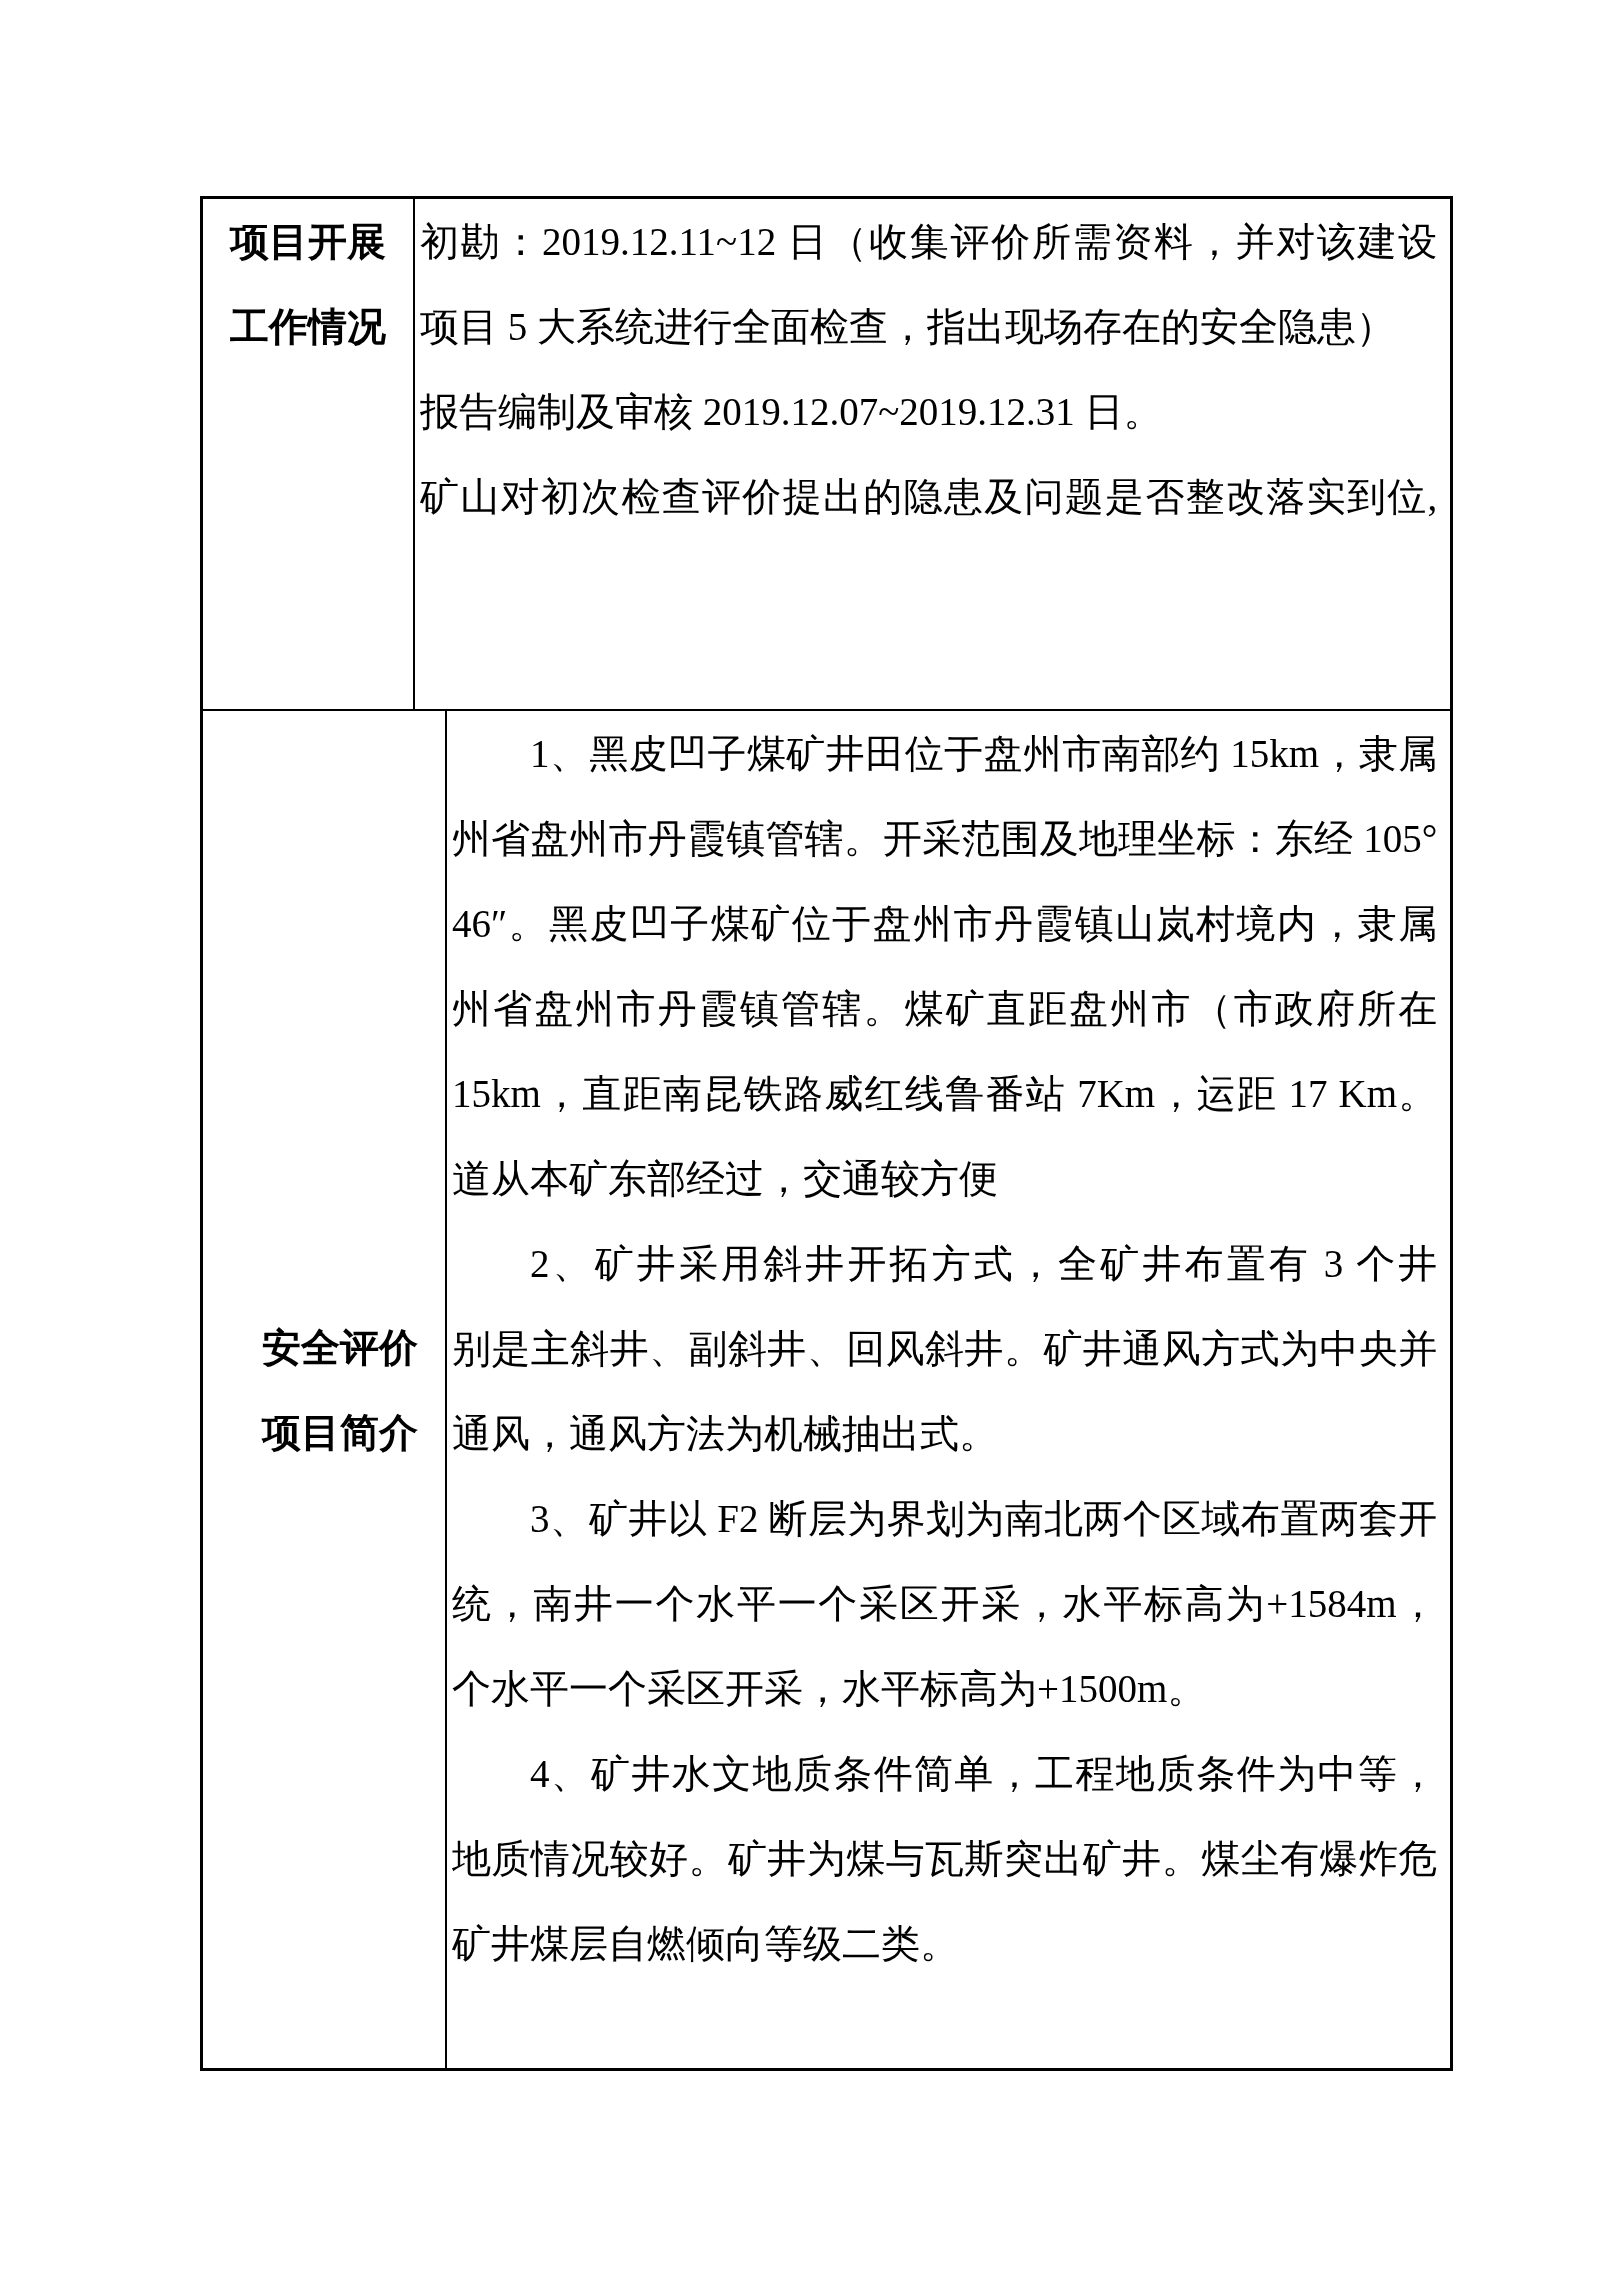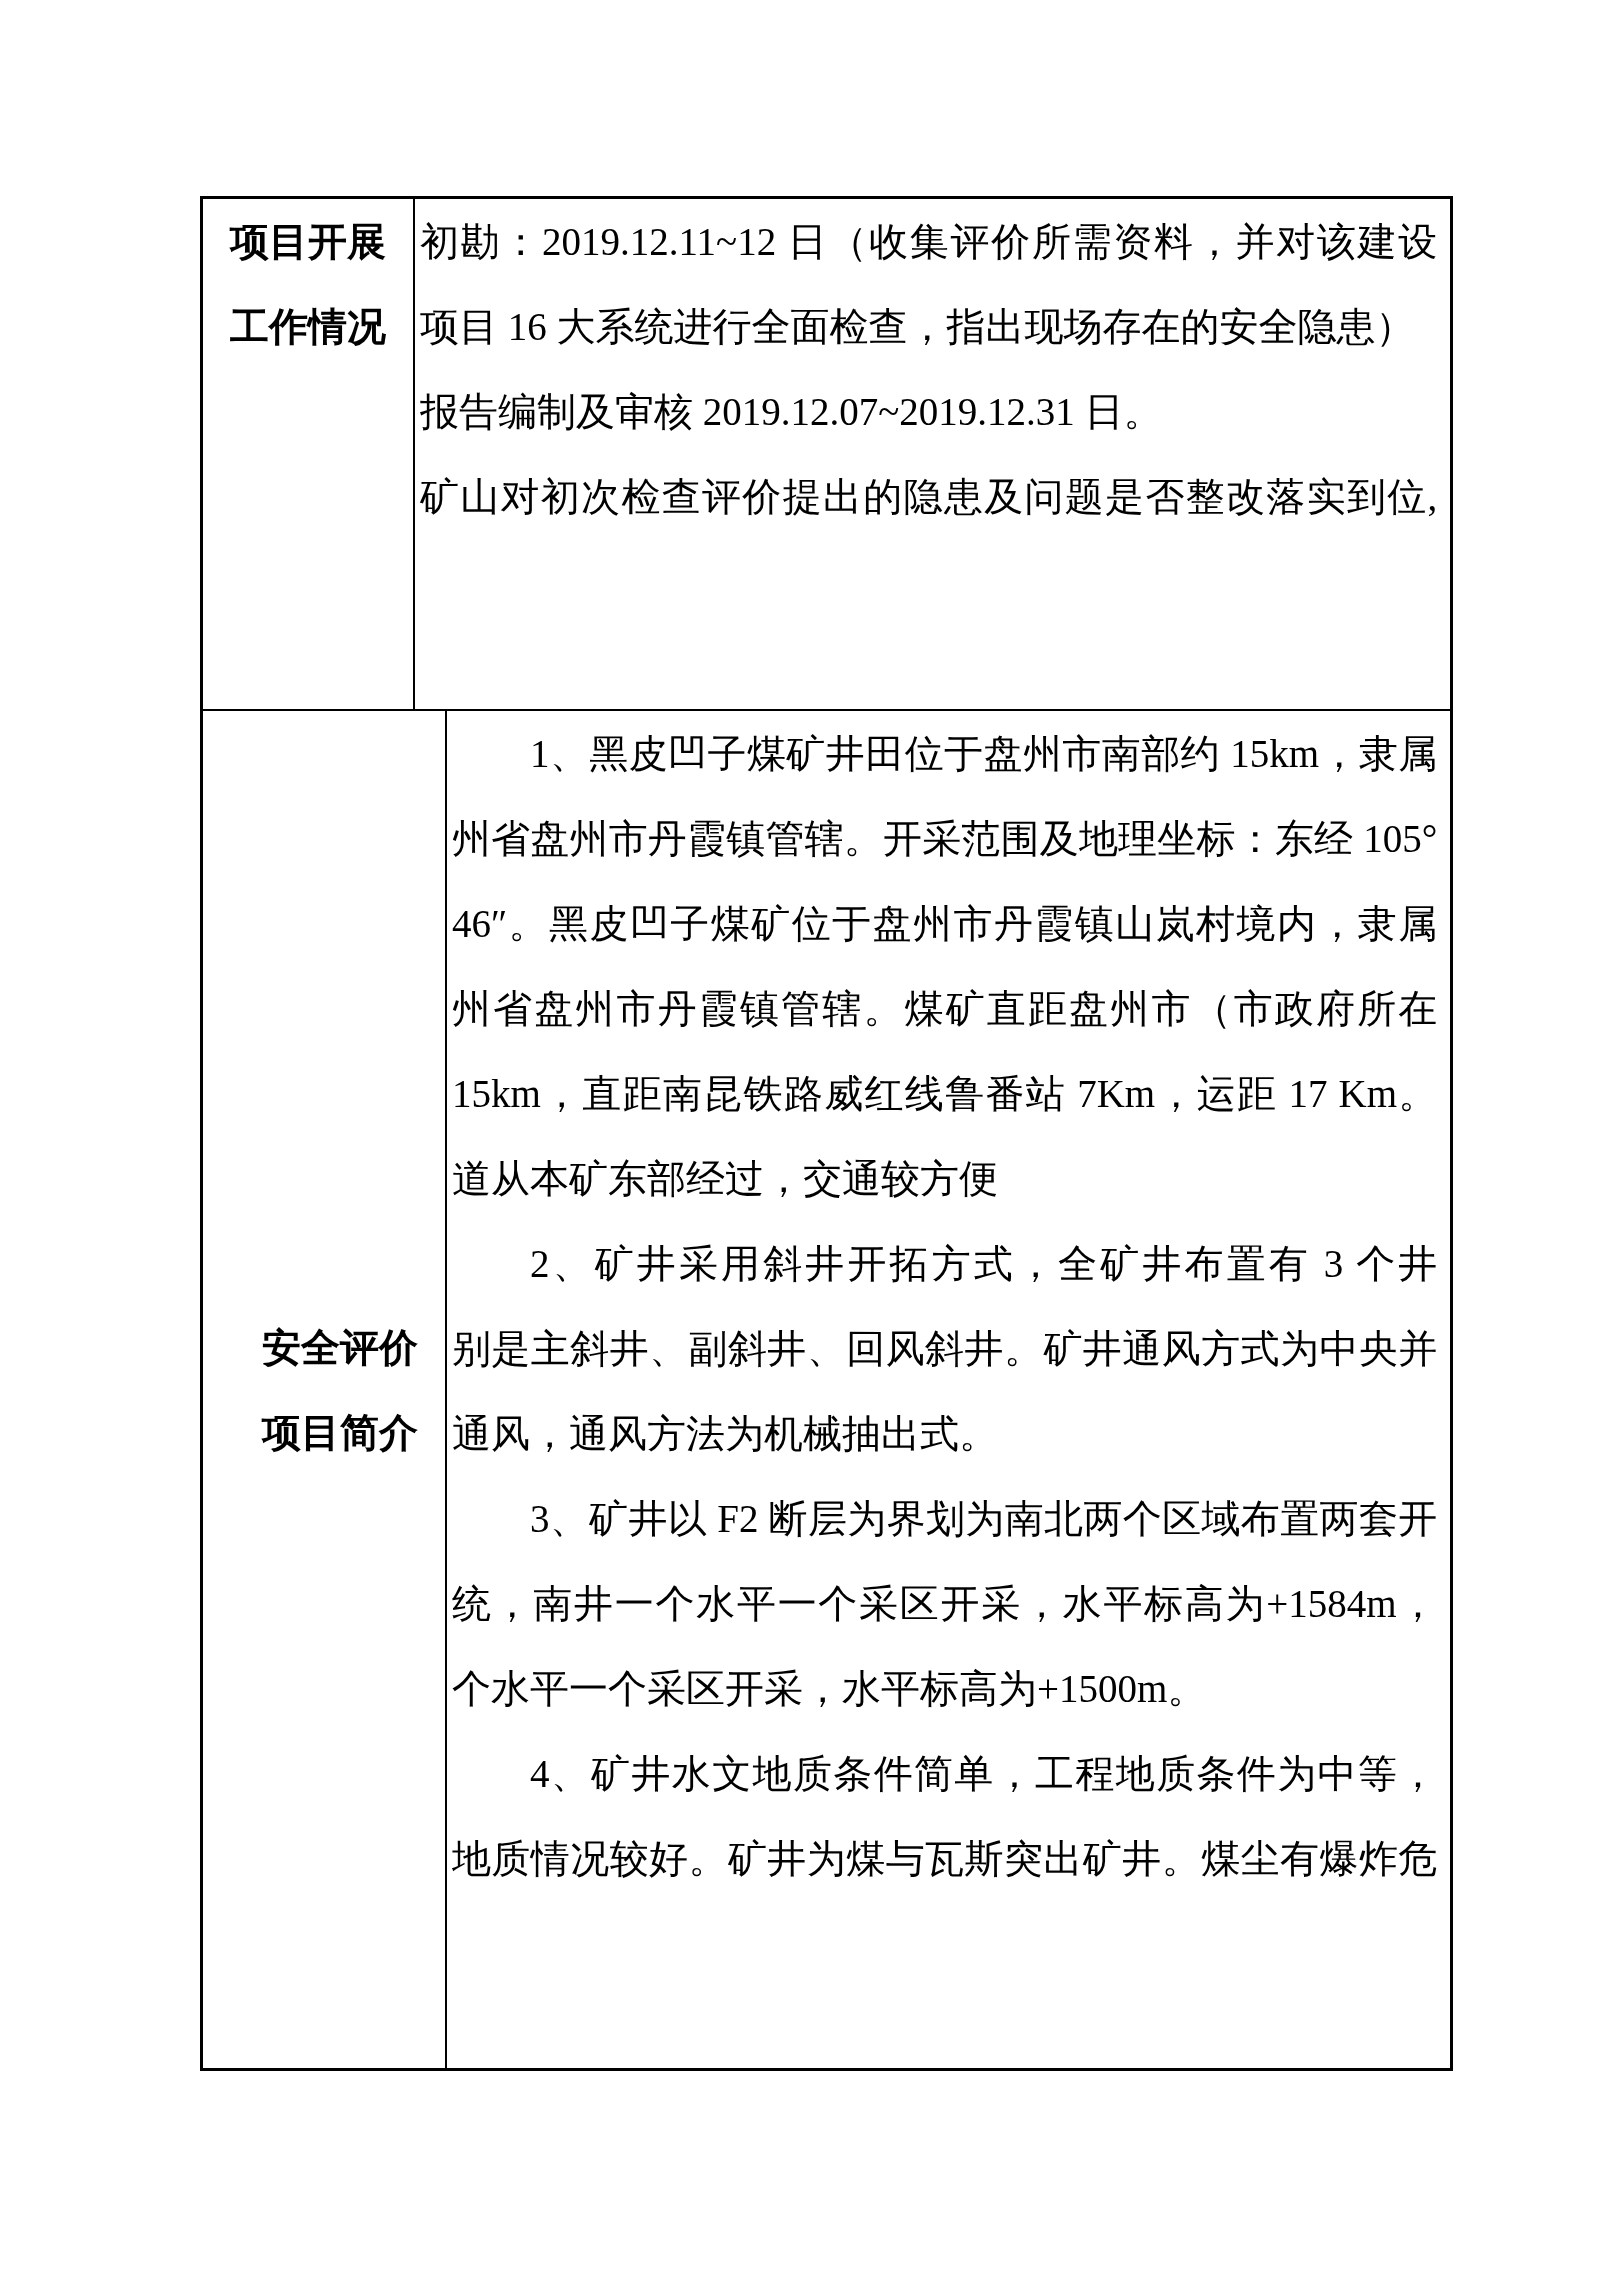--- a/index.html
+++ b/index.html
@@ -64,21 +64,21 @@
 
 <div class="doc-table">
 
   <div class="trow row1">
     <div class="label-cell">
       <div class="label-line">项目开展</div>
       <div class="label-line">工作情况</div>
     </div>
     <div class="content-cell">
       <div class="line fill">初勘：2019.12.11~12 日（收集评价所需资料，并对该建设</div>
-      <div class="line">项目 16 大系统进行全面检查，指出现场存在的安全隐患）</div>
+      <div class="line">项目 5 大系统进行全面检查，指出现场存在的安全隐患）</div>
       <div class="line">报告编制及审核 2019.12.07~2019.12.31 日。</div>
       <div class="line fill">矿山对初次检查评价提出的隐患及问题是否整改落实到位,并</div>
     </div>
   </div>
 
   <div class="trow row2">
     <div class="label-cell">
       <div class="label-line">安全评价</div>
       <div class="label-line">项目简介</div>
     </div>
@@ -90,17 +90,18 @@
       <div class="line fill">15km，直距南昆铁路威红线鲁番站 7Km，运距 17 Km。212 省</div>
       <div class="line">道从本矿东部经过，交通较方便</div>
       <div class="line fill indent">2、矿井采用斜井开拓方式，全矿井布置有 3 个井筒，分</div>
       <div class="line fill">别是主斜井、副斜井、回风斜井。矿井通风方式为中央并列式</div>
       <div class="line">通风，通风方法为机械抽出式。</div>
       <div class="line fill indent">3、矿井以 F2 断层为界划为南北两个区域布置两套开拓系</div>
       <div class="line fill">统，南井一个水平一个采区开采，水平标高为+1584m，北井一</div>
       <div class="line">个水平一个采区开采，水平标高为+1500m。</div>
       <div class="line fill indent">4、矿井水文地质条件简单，工程地质条件为中等，环境</div>
       <div class="line fill">地质情况较好。矿井为煤与瓦斯突出矿井。煤尘有爆炸危险性。</div>
+      <div class="line">矿井煤层自燃倾向等级二类。</div>
     </div>
   </div>
 
 </div>
 
 
 </body></html>

